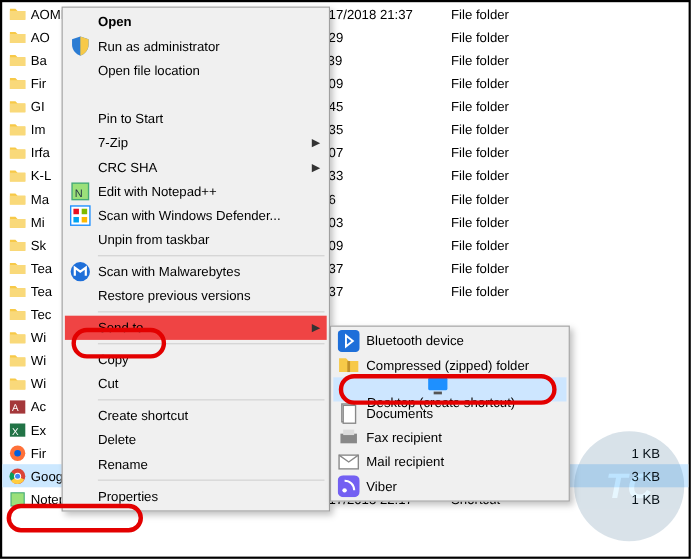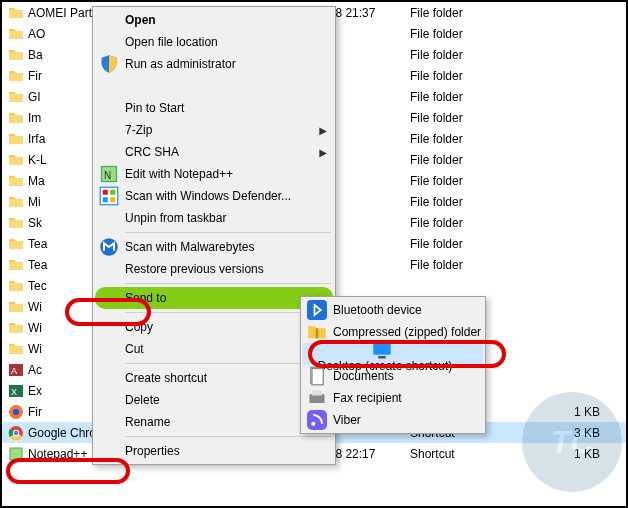--- a/index.html
+++ b/index.html
@@ -42,21 +42,21 @@
     font-size: 12px;
   }
   .menu-item {
     display: flex;
     align-items: center;
     height: 22px;
     padding: 0 20px 0 4px;
     position: relative;
   }
   .menu-item.default { font-weight: 700; }
-  .menu-item.hover { background: #84cc16; border-radius: 10px; }
+  .menu-item.hover { background: #ef4444; }
   .menu-item.sub-hover { background: #cde6ff; flex-direction: column; }
   .menu-icon {
     width: 20px; height: 16px; flex-shrink: 0;
     display:inline-flex; align-items:center; justify-content:center;
     margin-right: 6px;
   }
   .menu-label { white-space: nowrap; }
   .menu-arrow {
     position: absolute; right: 6px; top: 50%; transform: translateY(-50%);
     font-size: 10px; color: #333;
@@ -353,37 +353,37 @@
           <rect x="2" y="2" width="12" height="12" fill="#9be07a" stroke="#4a7"></rect>
         </svg>
       </span>
       <span class="col-name">Notepad++</span>
       <span class="col-date">12/17/2018 22:17</span>
       <span class="col-type">Shortcut</span>
       <span class="col-size">1 KB</span>
     </div>
   </div>
 
-<div class="menu" id="main-menu" style="left:54px; top:4px; width:244px;margin-left:36px;">
+<div class="menu" id="main-menu" style="left:54px; top:4px; width:244px;">
   <div class="menu-item default">
       <span class="menu-icon"></span>
       <span class="menu-label">Open</span>
-    </div>
-  <div class="menu-item">
-      <span class="menu-icon"></span>
-      <span class="menu-label">Open file location</span>
     </div>
   <div class="menu-item">
       <span class="menu-icon">
         <svg viewBox="0 0 16 16">
           <path fill="#2b7cd3" d="M8 1l6 2v4c0 4-3 7-6 8-3-1-6-4-6-8V3z"></path>
           <path fill="#f7c948" d="M8 1v14c3-1 6-4 6-8V3z"></path>
         </svg>
       </span>
       <span class="menu-label">Run as administrator</span>
+    </div>
+  <div class="menu-item">
+      <span class="menu-icon"></span>
+      <span class="menu-label">Open file location</span>
     </div>
   <div class="menu-item">
       <span class="menu-icon"></span>
     </div>
   <div class="menu-item">
       <span class="menu-icon"></span>
       <span class="menu-label">Pin to Start</span>
     </div>
   <div class="menu-item">
       <span class="menu-icon"></span>
@@ -462,21 +462,21 @@
       <span class="menu-icon"></span>
       <span class="menu-label">Rename</span>
     </div>
   <div class="menu-sep"></div>
   <div class="menu-item">
       <span class="menu-icon"></span>
       <span class="menu-label">Properties</span>
     </div>
 </div>
 
-<div class="menu" id="sub-menu" style="left:298px; top:294px; width:186px;">
+<div class="menu" id="sub-menu" style="left:298px; top:294px; width:218px;">
   <div class="menu-item">
       <span class="menu-icon">
         <svg viewBox="0 0 16 16">
           <rect width="16" height="16" rx="3" fill="#1e6fd9"></rect>
           <path d="M6 4l5 4-5 4V4l5 4-5 4" stroke="#fff" stroke-width="1.4" fill="none"></path>
         </svg>
       </span>
       <span class="menu-label">Bluetooth device</span>
     </div>
   <div class="menu-item">
@@ -507,20 +507,29 @@
       <span class="menu-label">Documents</span>
     </div>
   <div class="menu-item">
       <span class="menu-icon">
         <svg viewBox="0 0 16 16">
           <rect x="2" y="5" width="12" height="7" fill="#888"></rect>
           <rect x="4" y="2" width="8" height="4" fill="#ddd"></rect>
         </svg>
       </span>
       <span class="menu-label">Fax recipient</span>
+    </div>
+  <div class="menu-item">
+      <span class="menu-icon">
+        <svg viewBox="0 0 16 16">
+          <rect x="1" y="3" width="14" height="10" fill="#fff" stroke="#888"></rect>
+          <path d="M1 3l7 5 7-5" stroke="#888" fill="none"></path>
+        </svg>
+      </span>
+      <span class="menu-label">Mail recipient</span>
     </div>
   <div class="menu-item">
       <span class="menu-icon">
         <svg viewBox="0 0 16 16">
           <rect width="16" height="16" rx="4" fill="#7360f2"></rect>
           <path d="M5 4c4 0 7 3 7 7" stroke="#fff" stroke-width="1.5" fill="none"></path>
           <circle cx="5" cy="11" r="1.6" fill="#fff"></circle>
         </svg>
       </span>
       <span class="menu-label">Viber</span>

